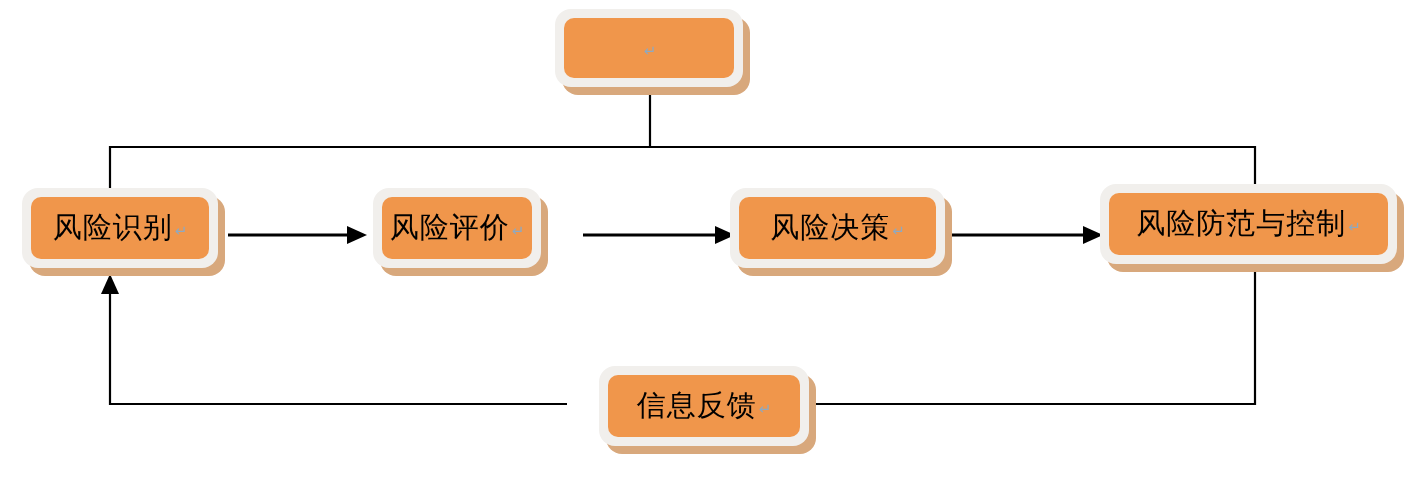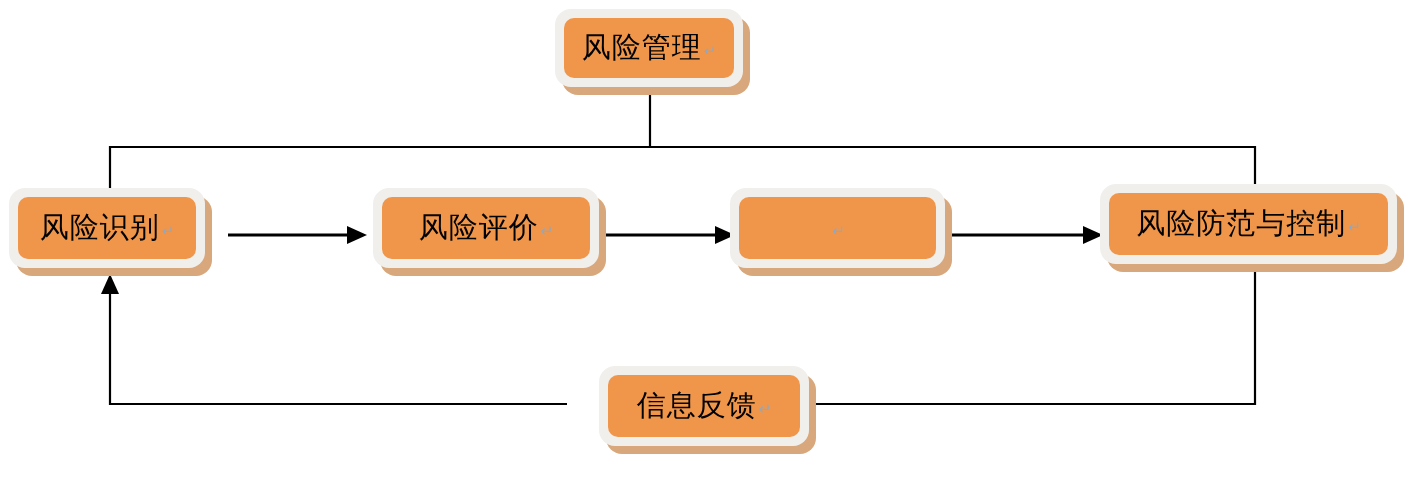--- a/index.html
+++ b/index.html
@@ -41,22 +41,22 @@
   .pmark{
     font-size:15px;
     color:var(--paragraph-mark);
     letter-spacing:0;
     margin-left:2px;
     transform:translateY(3px);
     font-family:"DejaVu Sans",sans-serif;
   }
   
   #n-risk-management{left:555px;top:9px;width:188px;height:78px;}
-  #n-risk-identification{left:9px;top:188px;width:196px;height:80px;}
-  #n-risk-evaluation{left:373px;top:188px;width:226px;height:80px;}
+  #n-risk-identification{left:22px;top:188px;width:196px;height:80px;}
+  #n-risk-evaluation{left:373px;top:188px;width:168px;height:80px;}
   #n-risk-decision{left:730px;top:188px;width:215px;height:80px;}
   #n-risk-prevention-control{left:1100px;top:184px;width:297px;height:80px;}
   #n-information-feedback{left:568px;top:366px;width:210px;height:80px;margin-left:31px;}
 </style>
 </head>
 <body>
 
 <div class="canvas">
 
   <svg class="wires" viewBox="0 0 1424 483" xmlns="http://www.w3.org/2000/svg">
@@ -71,41 +71,41 @@
     <line class="ln2" x1="228" y1="235" x2="349" y2="235"></line>
     <polygon class="ah" points="367,235 347,226 347,244"></polygon>
     <line class="ln2" x1="583" y1="235" x2="717" y2="235"></line>
     <polygon class="ah" points="735,235 715,226 715,244"></polygon>
     <line class="ln2" x1="952" y1="235" x2="1085" y2="235"></line>
     <polygon class="ah" points="1103,235 1083,226 1083,244"></polygon>
   </svg>
 
   <div class="node" id="n-risk-management">
     <div class="node-inner">
-      <span>风险管理</span>
         <span class="pmark">↵</span>
     </div>
   </div>
 
   <div class="node" id="n-risk-identification">
     <div class="node-inner">
       <span>风险识别</span>
         <span class="pmark">↵</span>
     </div>
   </div>
 
   <div class="node" id="n-risk-evaluation">
     <div class="node-inner">
       <span>风险评价</span>
         <span class="pmark">↵</span>
     </div>
   </div>
 
   <div class="node" id="n-risk-decision">
     <div class="node-inner">
+      <span>风险决策</span>
         <span class="pmark">↵</span>
     </div>
   </div>
 
   <div class="node" id="n-risk-prevention-control">
     <div class="node-inner">
       <span>风险防范与控制</span>
         <span class="pmark">↵</span>
     </div>
   </div>

